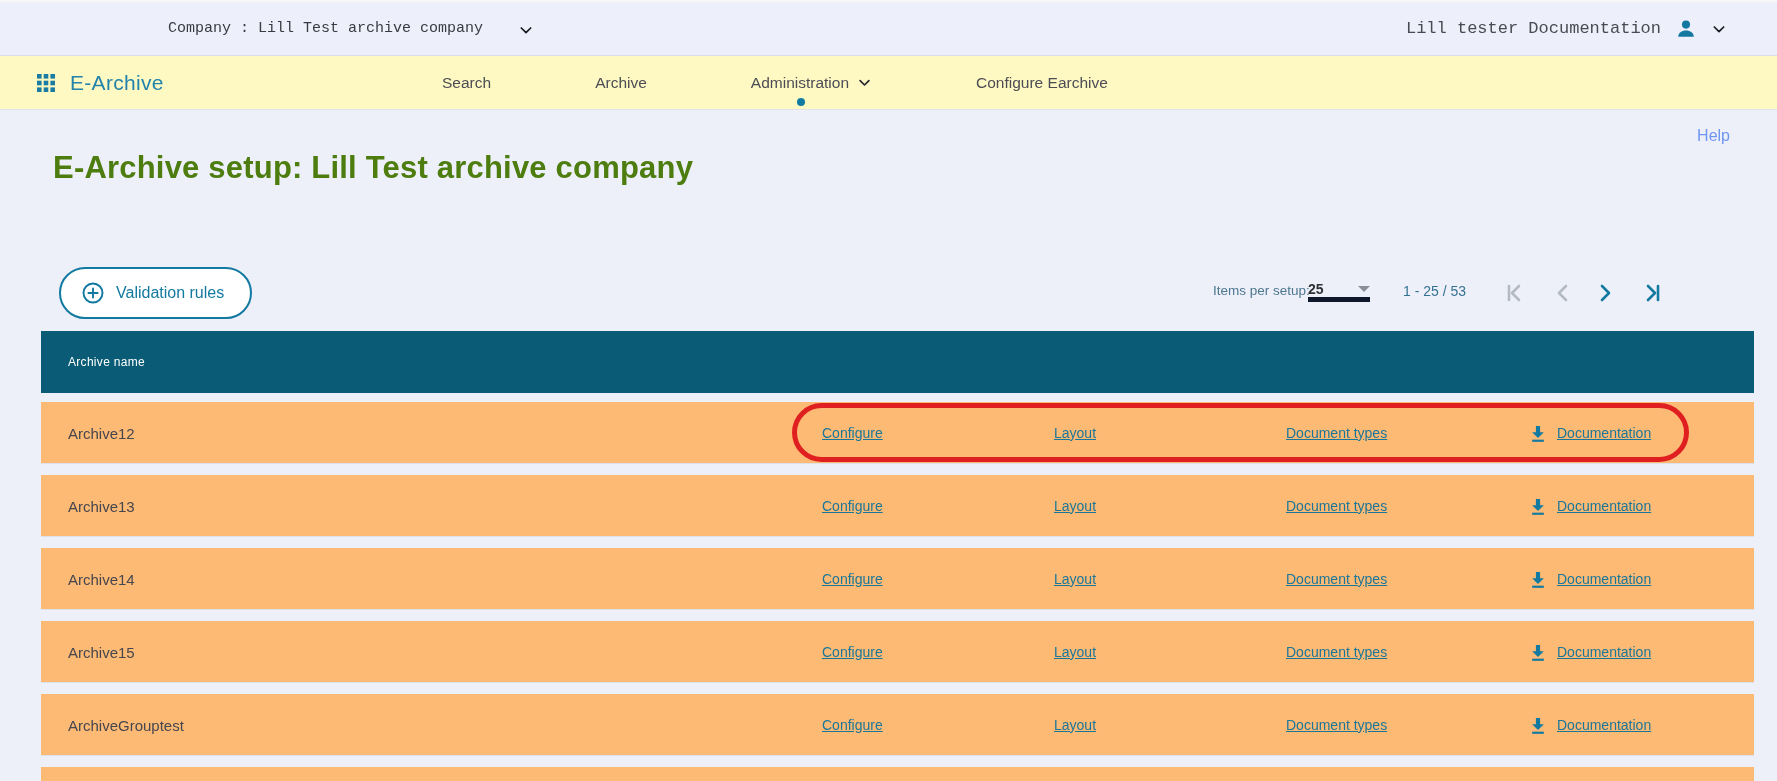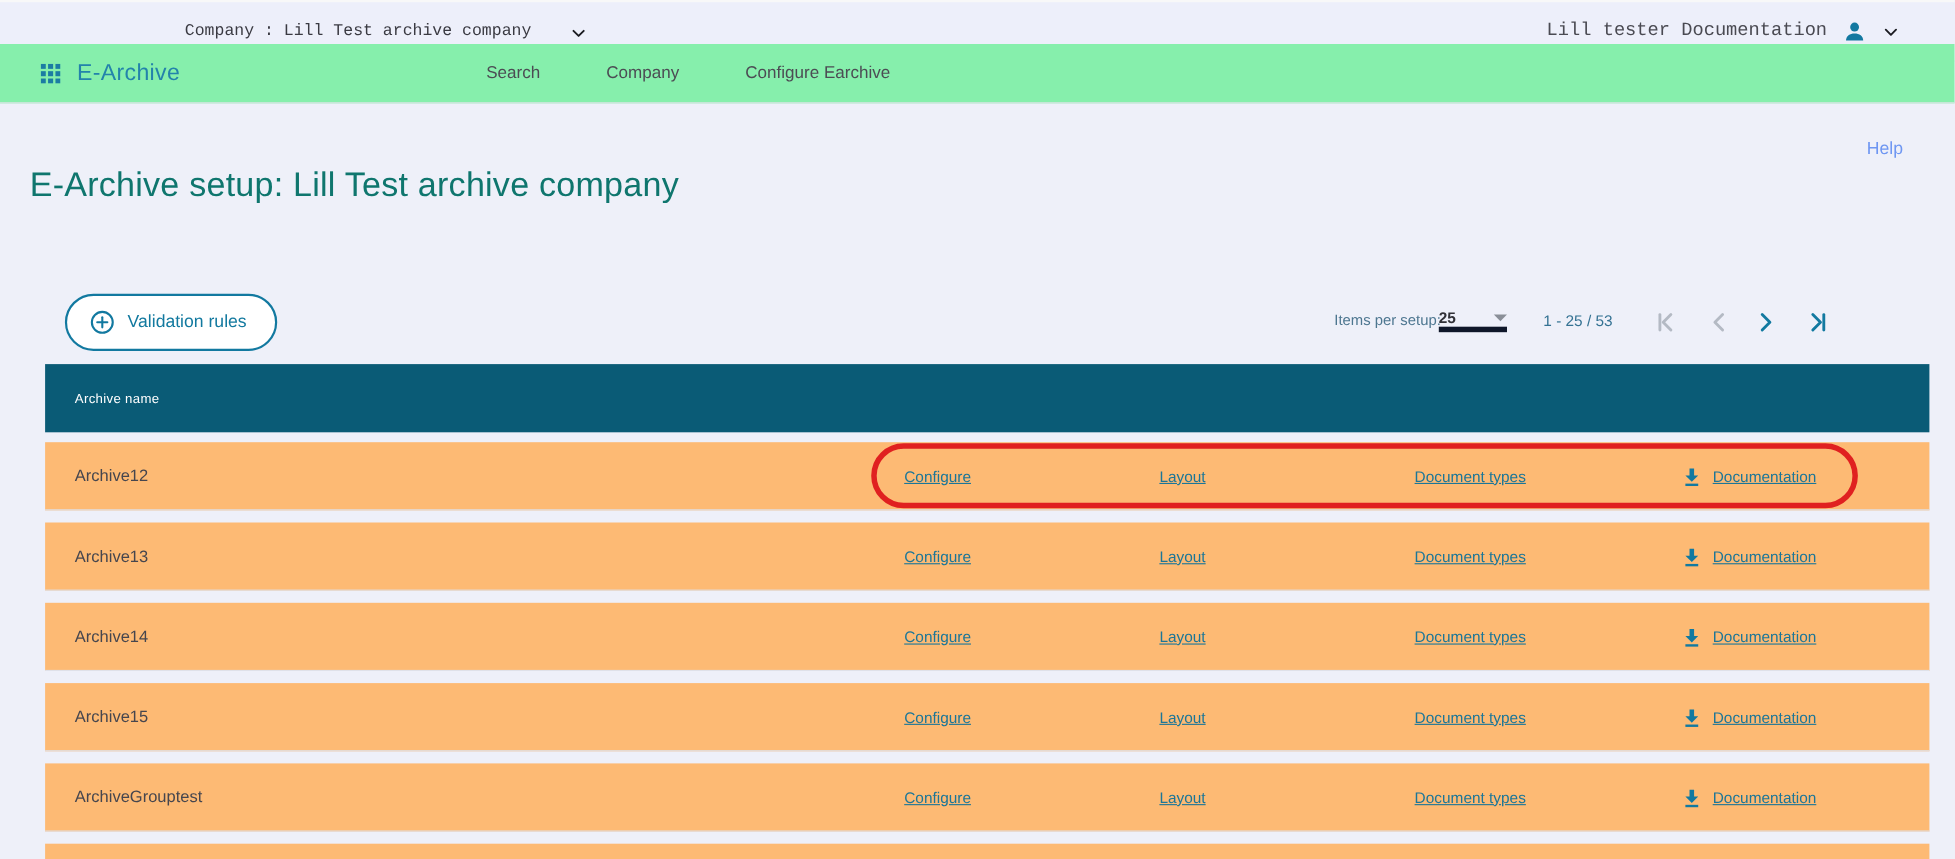--- a/index.html
+++ b/index.html
@@ -26,49 +26,49 @@
   .company-selector .label { font-size:15px; color:#3a3a42; }
   .company-selector .chev { position:absolute; left:350px; top:20px; }
   .user-menu {
     position:absolute; right:50px; top:0; height:100%;
     display:flex; align-items:center; gap:14px; cursor:pointer;
   }
   .user-menu .uname { font-size:17px; color:#4a4a52; }
 
   
   .navbar {
-    position:absolute; top:40px; left:0; width:100%; height:54px;
-    background:#86efac; border-bottom:1px solid #e2e4ea;
+    position:absolute; top:56px; left:0; width:100%; height:54px;
+    background:#fef9c3; border-bottom:1px solid #e2e4ea;
   }
   .brand {
     position:absolute; left:37px; top:0; height:100%;
     display:flex; align-items:center; gap:15px; cursor:pointer;
   }
   .brand .brand-text { font-size:21px; color:#2383ab; letter-spacing:0.3px; }
   .nav-items {
     position:absolute; left:442px; top:0; height:100%;
-    display:flex; align-items:center; gap:60px;
+    display:flex; align-items:center; gap:104px;
   }
   .nav-item {
     position:relative; height:100%; display:flex; align-items:center; gap:8px;
     font-size:15.5px; color:#4c4c54; cursor:pointer; white-space:nowrap;
   }
   .nav-item .active-dot {
     position:absolute; left:50%; bottom:3px; transform:translateX(-14px);
     width:8px; height:8px; border-radius:50%; background:#1279a0;
   }
 
   
   .help-link {
     position:absolute; top:127px; right:47px;
     font-size:16px; color:#6e96f2; cursor:pointer;
   }
   .page-title {
-    position:absolute; left:27px; top:150px;
-    font-size:31px; font-weight:400; color:#0f766e; letter-spacing:0.2px;
+    position:absolute; left:53px; top:150px;
+    font-size:31px; font-weight:700; color:#4d7c0f; letter-spacing:0.2px;
   }
 
   
   .btn-validation {
     position:absolute; left:59px; top:267px; height:52px;
     display:flex; align-items:center; gap:11px; padding:0 26px 0 20px;
     background:#ffffff; border:2px solid #1279a0; border-radius:26px;
     font-size:16px; color:#12799f; cursor:pointer;
   }
   .pager-label {
@@ -181,21 +181,30 @@
           </g>
         </svg>
       </span>
       <span class="brand-text">E-Archive</span>
     </div>
     <div class="nav-items">
       <div class="nav-item">
         <span>Search</span>
       </div>
       <div class="nav-item">
-        <span>Company</span>
+        <span>Archive</span>
+      </div>
+      <div class="nav-item">
+        <span>Administration</span>
+        <span>
+          <svg width="15" height="15" viewBox="0 0 24 24">
+              <polyline points="5,9 12,16 19,9" fill="none" stroke="#2a2a30" stroke-width="2.8" stroke-linecap="round" stroke-linejoin="round"></polyline>
+            </svg>
+        </span>
+        <span class="active-dot"></span>
       </div>
       <div class="nav-item">
         <span>Configure Earchive</span>
       </div>
     </div>
   </div>
 
   <div class="help-link">Help</div>
 
   <h1 class="page-title">E-Archive setup: Lill Test archive company</h1>

